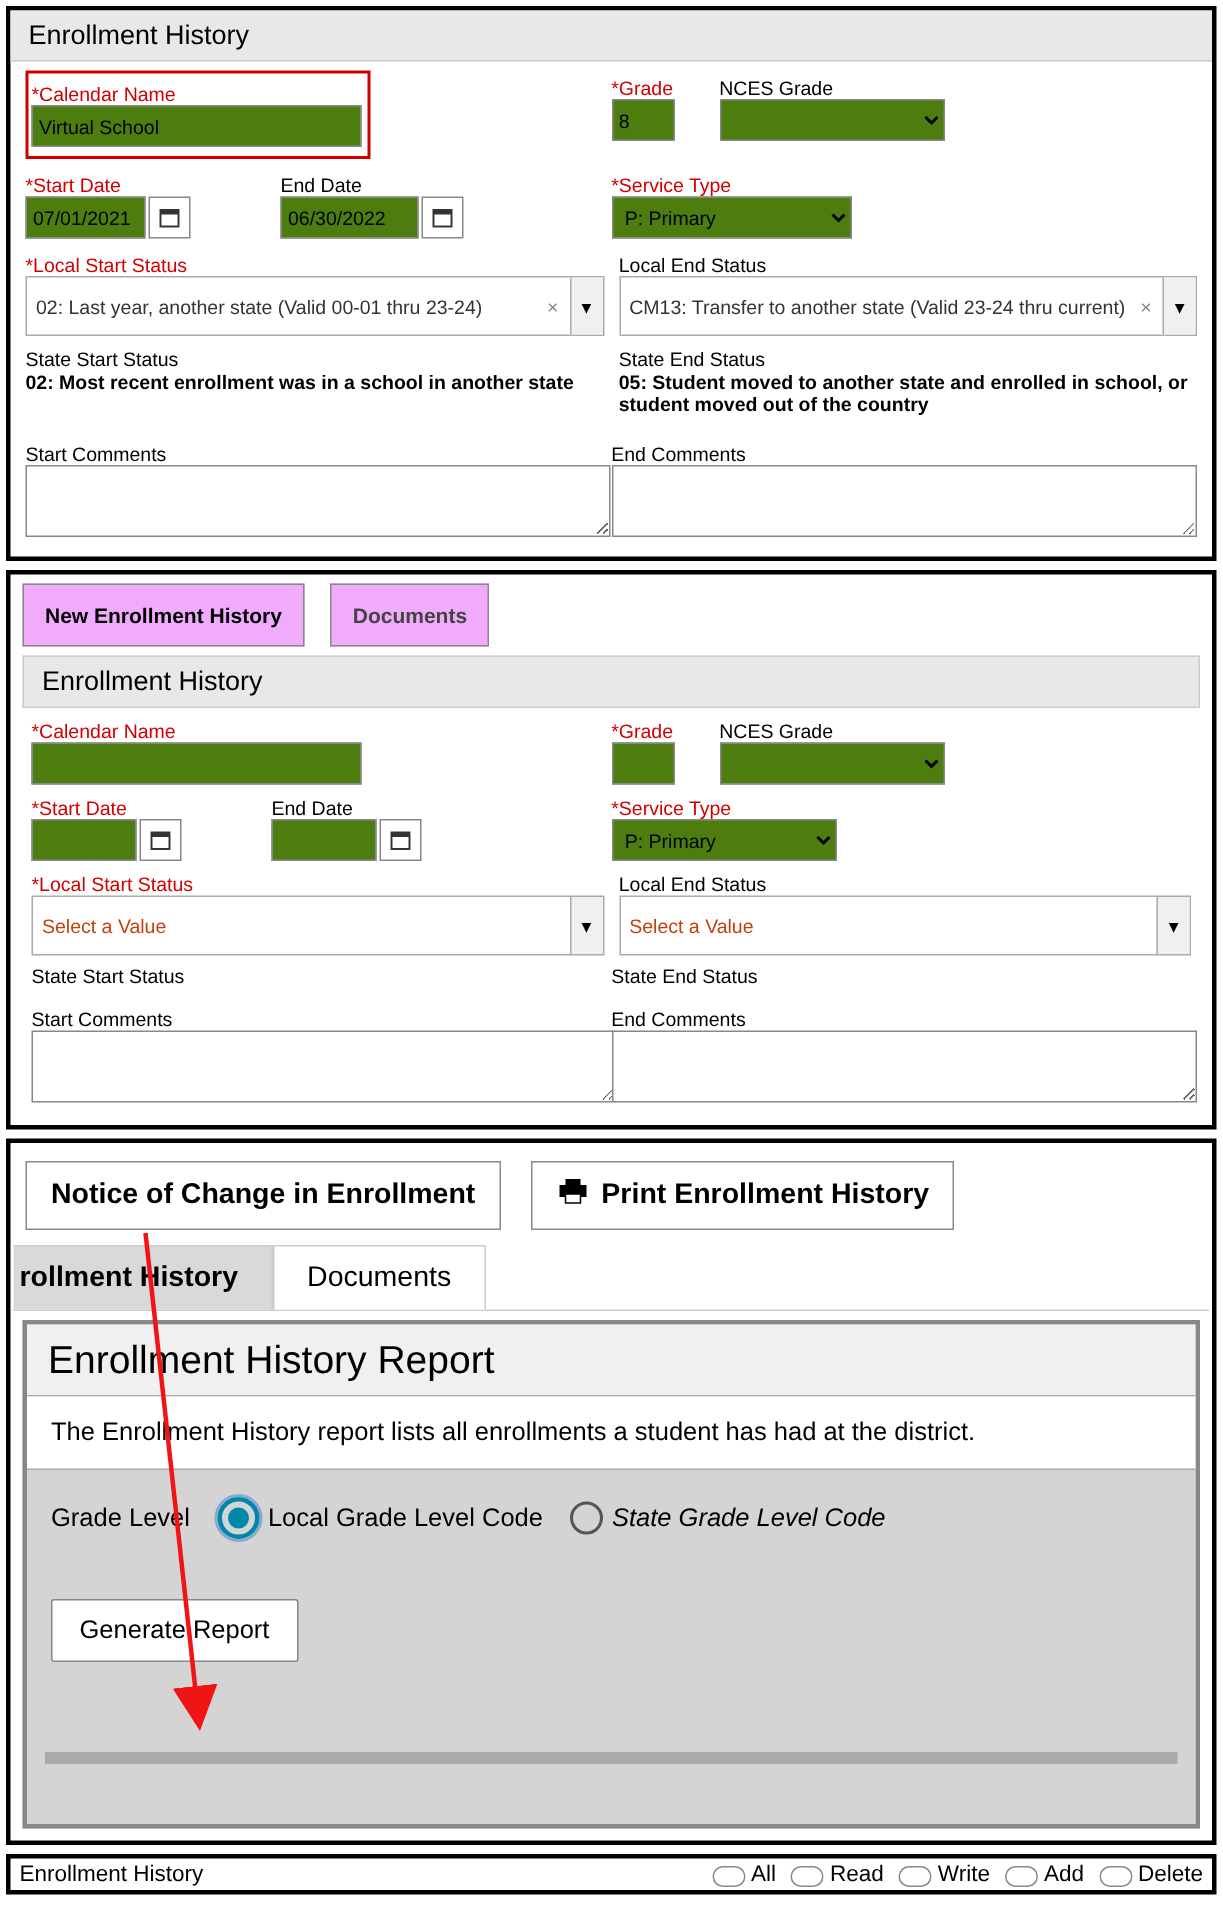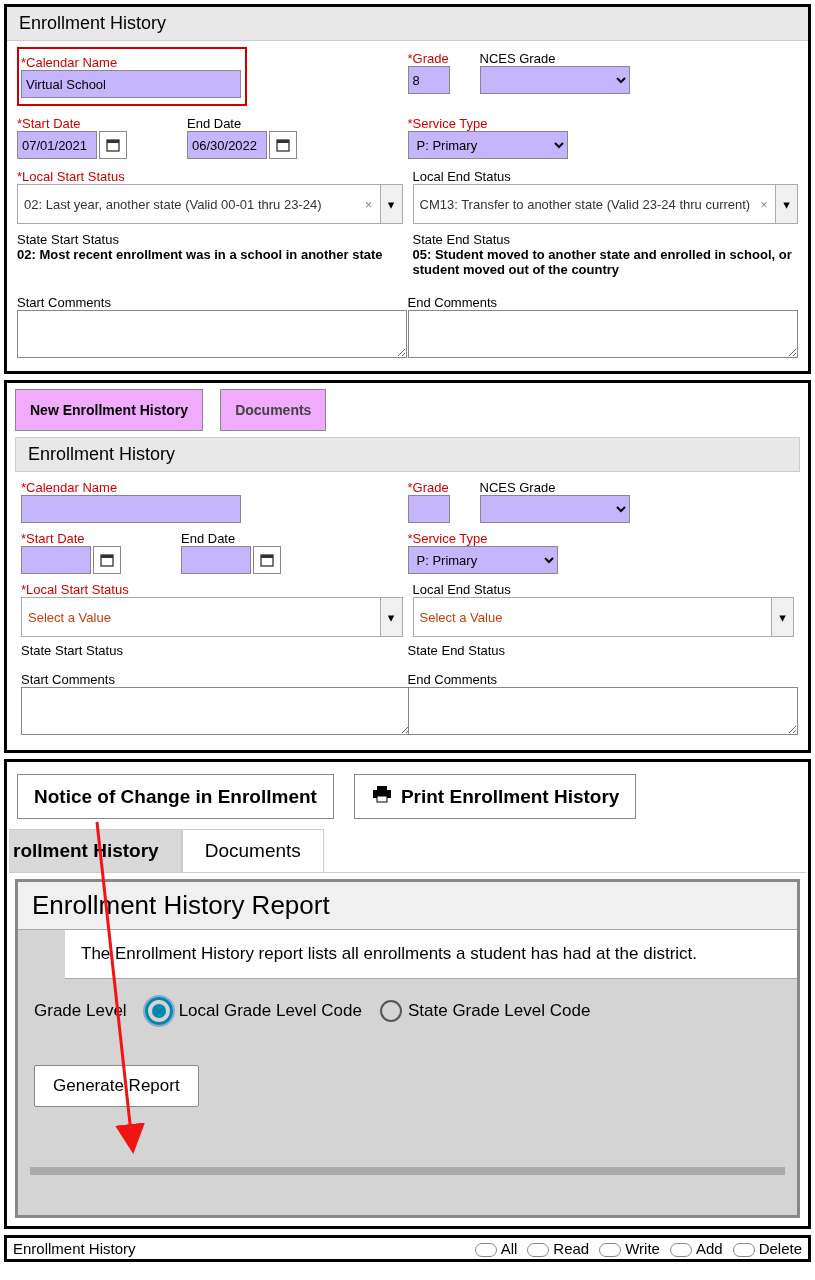--- a/index.html
+++ b/index.html
@@ -22,21 +22,21 @@
     font-size: 18px;
     border-bottom: 1px solid #ccc;
   }
   .panel-body { padding: 6px 10px 10px 10px; border-radius: 28px; }
   .grid { display: flex; }
   .col { flex: 1; min-width: 0; }
   .label { color: #000; font-size: 13px; margin-top: 4px; }
   .req { color: #d00000; }
   input[type="text"], select, .select-box {
     border: 1px solid #888;
-    background: #c4b5fd;
+    background: #4d7c0f;
     height: 28px;
     font-size: 13px;
     padding: 2px 4px;
   }
   textarea {
     border: 1px solid #888;
     width: 390px;
     height: 48px;
     resize: both;
     font-size: 13px;
@@ -82,21 +82,21 @@
   }
   .tabrow { display:flex; border-bottom:1px solid #ccc; }
   .tabrow .tab {
     padding:10px 22px; font-size:19px;
     border:1px solid #ccc; border-bottom:none;
     background:#fff; cursor:pointer;
   }
   .tabrow .tab.active { background:#d9d9d9; font-weight:bold; }
   .report-outer { border:3px solid #888; margin:6px 8px 8px 8px; padding:0; background:#d4d4d4; }
   .report-head { background:#f0f0f0; padding:8px 14px; font-size:26px; border-bottom:1px solid #aaa; }
-  .report-desc { background:#fff; padding:14px 16px; font-size:17px; border-bottom:1px solid #aaa;margin-left:47px; }
+  .report-desc { background:#fff; padding:14px 16px; font-size:17px; border-bottom:1px solid #aaa; }
   .report-body { padding:18px 16px 40px 16px; background:#d4d4d4; }
   .radio-outer {
     width:28px; height:28px; border-radius:50%;
     border:3px solid #08a; display:inline-flex;
     align-items:center; justify-content:center;
     box-shadow:0 0 0 2px rgba(0,90,200,0.35);
   }
   .radio-outer.plain { border:2px solid #555; box-shadow:none; width:22px; height:22px; }
   .radio-inner { width:14px; height:14px; border-radius:50%; background:#08a; }
   .gen-btn {
@@ -154,21 +154,21 @@
                 <svg width="14" height="14" viewBox="0 0 14 14">
                   <rect x="1" y="2" width="12" height="11" fill="none" stroke="#333" stroke-width="1.3"></rect>
                   <rect x="1" y="2" width="12" height="3" fill="#333"></rect>
                 </svg>
               </div>
           </div>
         </div>
         <div>
           <div class="label">End Date</div>
           <div class="date-wrap">
-            <input type="text" style="width: 80px;" value="06/30/2022">
+            <input type="text" style="width: 92px;" value="06/30/2022">
             <div class="cal-btn">
                 <svg width="14" height="14" viewBox="0 0 14 14">
                   <rect x="1" y="2" width="12" height="11" fill="none" stroke="#333" stroke-width="1.3"></rect>
                   <rect x="1" y="2" width="12" height="3" fill="#333"></rect>
                 </svg>
               </div>
           </div>
         </div>
       </div>
       <div class="col">
@@ -344,21 +344,21 @@
     <div class="report-desc">The Enrollment History report lists all enrollments a student has had at the district.</div>
     <div class="report-body">
       <div style="display:flex; align-items:center; gap:18px; font-size:17px;">
         <span>Grade Level</span>
         <span style="display:flex; align-items:center; gap:6px;">
           <span class="radio-outer">
               <span class="radio-inner"></span>
             </span>
           <span>Local Grade Level Code</span>
         </span>
-        <span style="display:flex; align-items:center; gap:6px;">
+        <span style="display:flex; align-items:center; gap:6px;font-style:italic;">
           <span class="radio-outer plain"></span>
           <span>State Grade Level Code</span>
         </span>
       </div>
       <div style="margin-top:40px;">
         <button class="gen-btn">Generate Report</button>
       </div>
       <div style="height:60px;"></div>
       <div style="height:8px; background:#aaa; margin:0 -4px;"></div>
     </div>

